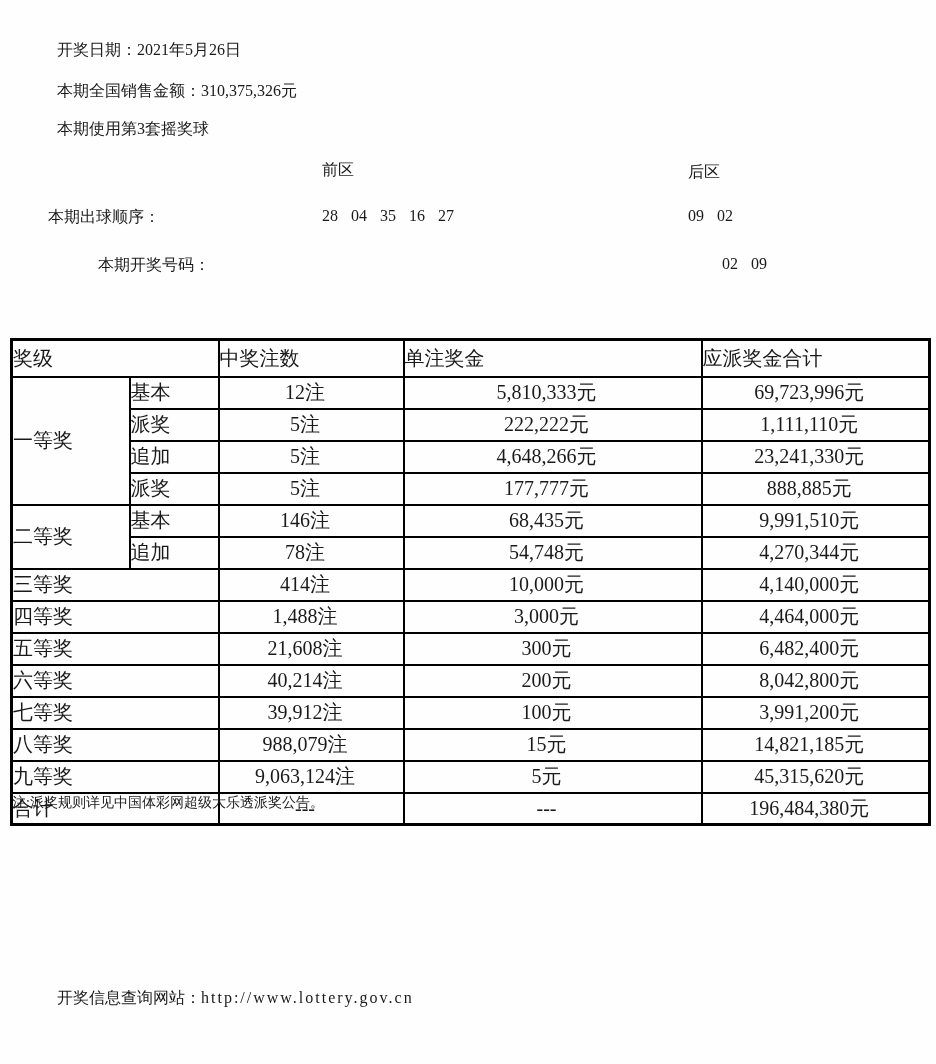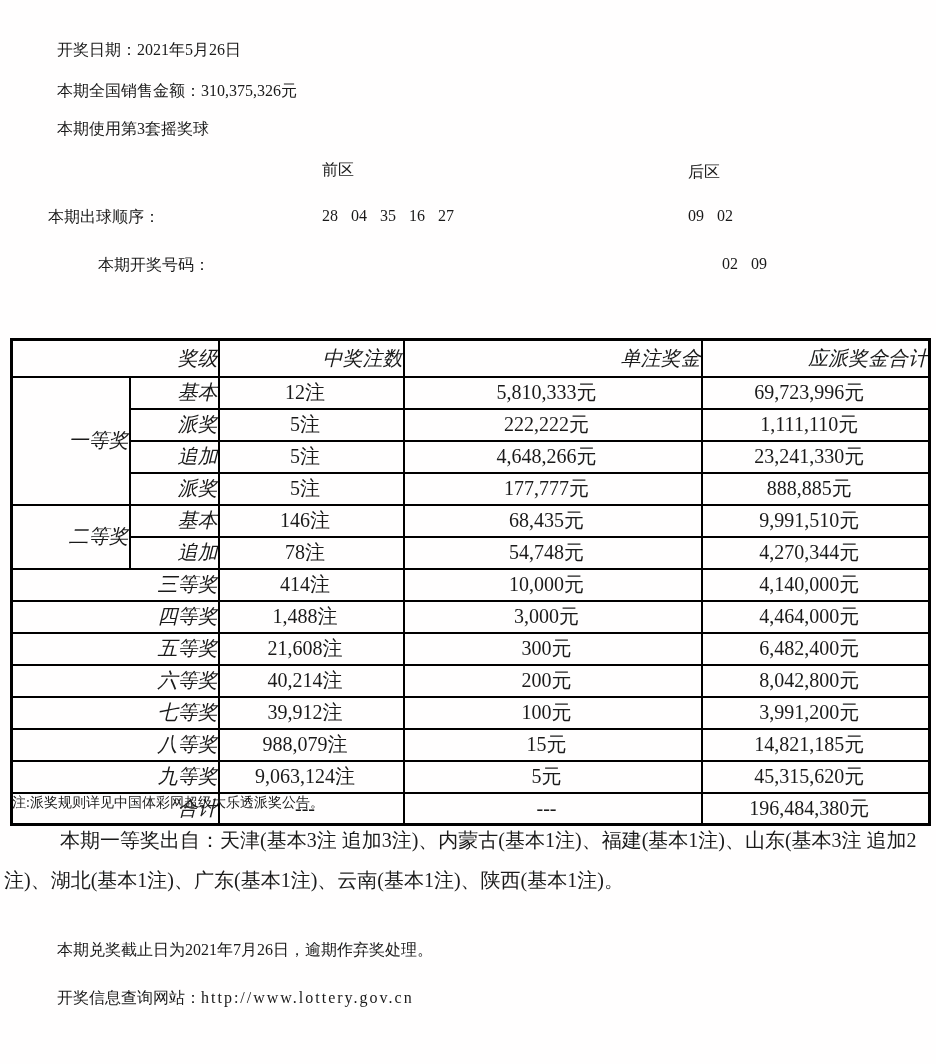--- a/index.html
+++ b/index.html
@@ -20,21 +20,21 @@
     border-collapse:collapse; table-layout:fixed;
     font-size:20px; color:#1a1a1a;
     border:3px solid #000;
   }
   table.prize-table th, table.prize-table td {
     border:2px solid #000; font-weight:normal; padding:0;
     overflow:hidden; white-space:nowrap;
   }
   table.prize-table tr { height:32px; }
   table.prize-table tr.hdr { height:37px; }
-  .cell-center { text-align:right;font-style:italic; }
+  .cell-center { text-align:left; }
   .cell-num { text-align:center; padding-right:12px !important; }
   .note { font-size:14px; white-space:nowrap; }
   .para {
     left:4px; width:928px; font-size:20px; line-height:40px;
     text-indent:56px; white-space:normal;
   }
   .url { letter-spacing:2px; }
 </style>
 </head>
 <body>
@@ -159,20 +159,18 @@
       <td colspan="2" class="cell-center">合计</td>
       <td class="cell-num">---</td>
       <td class="cell-num">---</td>
       <td class="cell-num">196,484,380元</td>
     </tr>
   </tbody>
     </table>
 
   <div class="abs note" style="top:794px; left:12px;">注:派奖规则详见中国体彩网超级大乐透派奖公告。</div>
 
-  <div class="abs para" style="top:820px;">本期一等奖出自：天津(基本3注 追加3注)、内蒙古(基本1注)、福建(基本1注)、山东(基本3注 追加2注)、湖北(基本1注)、广东(基本1注)、云南(基本1注)、陕西(基本1注)。</div>
 
-  <div class="abs txt label-col" style="top:940px;">本期兑奖截止日为2021年7月26日，逾期作弃奖处理。</div>
   <div class="abs txt label-col" style="top:988px;">
     <span>开奖信息查询网站：</span><span class="url">http://www.lottery.gov.cn</span>
   </div>
 
 </div>
 
 </body></html>

